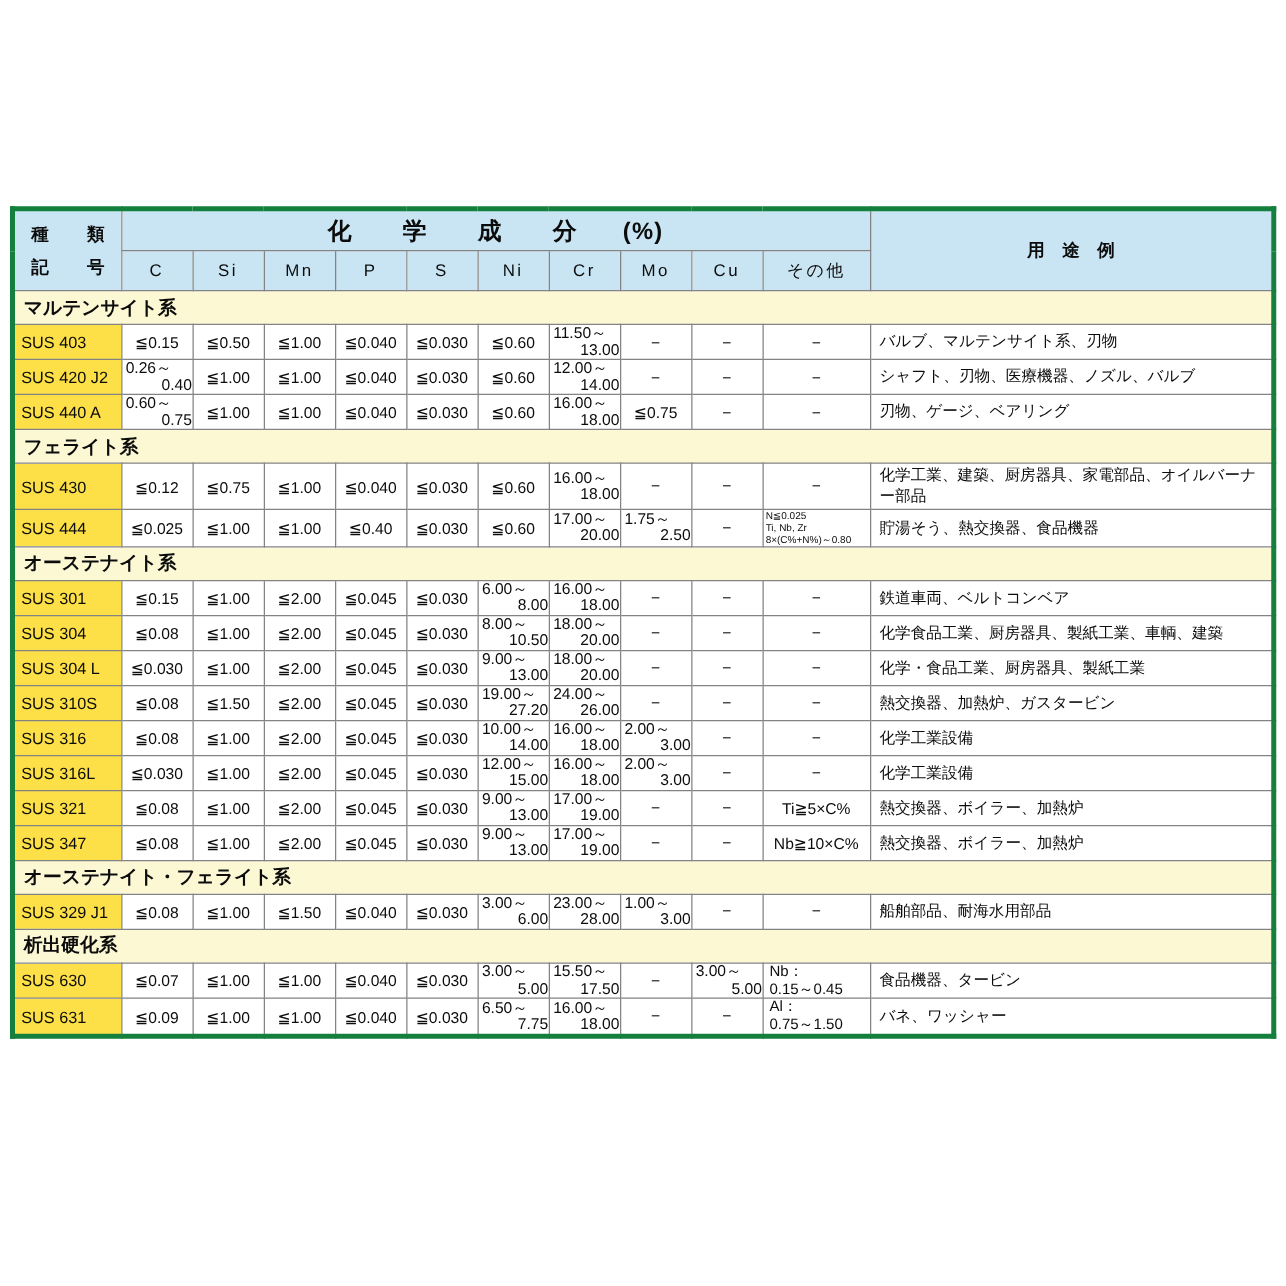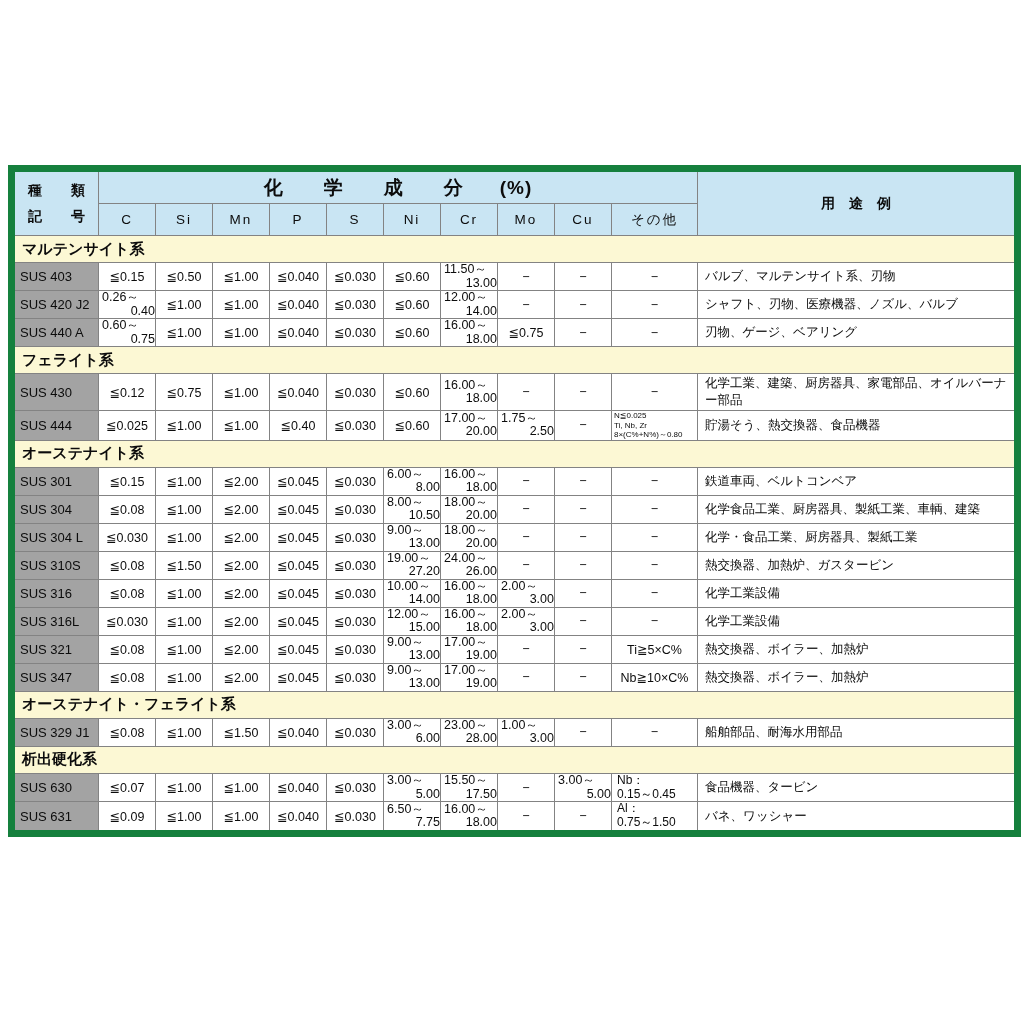--- a/index.html
+++ b/index.html
@@ -4,36 +4,36 @@
 <style>
   html,body{margin:0;padding:0;background:#ffffff;}
   .page{position:relative;width:1029px;height:1029px;background:#ffffff;overflow:hidden;
         font-family:"Liberation Sans",sans-serif;color:#111;}
   .content{position:absolute;left:8px;top:165px;width:1013px;}
 
   .title-bar{height:36px;background:#1250a4;color:#ffffff;display:flex;align-items:center;
              justify-content:center;font-size:21px;font-weight:bold;letter-spacing:0.5px;
              margin-bottom:11px;}
 
-  table{width:100%;border-collapse:collapse;table-layout:fixed;border:7px solid #15803d;}
+  table{width:100%;border-collapse:collapse;table-layout:fixed;border:4px solid #15803d;}
   th,td{border:1px solid #838383;overflow:hidden;}
 
   thead th{background:#c9e5f3;font-weight:bold;color:#0c0c0c;}
   .kind{vertical-align:middle;}
   .kind div{text-align:justify;text-align-last:justify;padding:2px 12px;font-size:14px;line-height:1.55;}
   .chem-h{font-size:19px;height:29px;}
   .chem-h .chem-main{letter-spacing:11px;}
   .chem-h .chem-pct{letter-spacing:1px;margin-left:26px;font-weight:bold;}
   .use-h{font-size:14px;letter-spacing:14px;text-indent:14px;}
   .elem{font-size:13.5px;height:29px;font-weight:normal;letter-spacing:2px;}
 
   tr.section td{background:#fcf8d4;font-weight:bold;font-size:15px;text-align:left;
                 padding:2px 0 2px 7px;height:22px;color:#0c0c0c;margin-left:11px;}
   tr.data{height:28px;}
-  td.grade{background:#a3a3a3;text-align:left;padding-left:5px;font-size:13px;color:#0c0c0c;}
+  td.grade{background:#fde047;text-align:left;padding-left:5px;font-size:13px;color:#0c0c0c;}
   td.val{font-size:12.5px;text-align:center;padding:0;color:#0c0c0c;}
   td.val.range span{display:block;line-height:1.08;}
   td.val.range .r1{text-align:left;padding-left:3px;}
   td.val.range .r2{text-align:right;padding-right:0;}
   td.val.small span{display:block;font-size:8px;line-height:1.2;text-align:left;padding-left:2px;}
   td.val.left span{display:block;font-size:12px;line-height:1.15;text-align:left;padding-left:5px;}
   td.use{font-size:12.5px;text-align:left;padding-left:7px;color:#0c0c0c;}
 </style>
 </head>
 <body>

